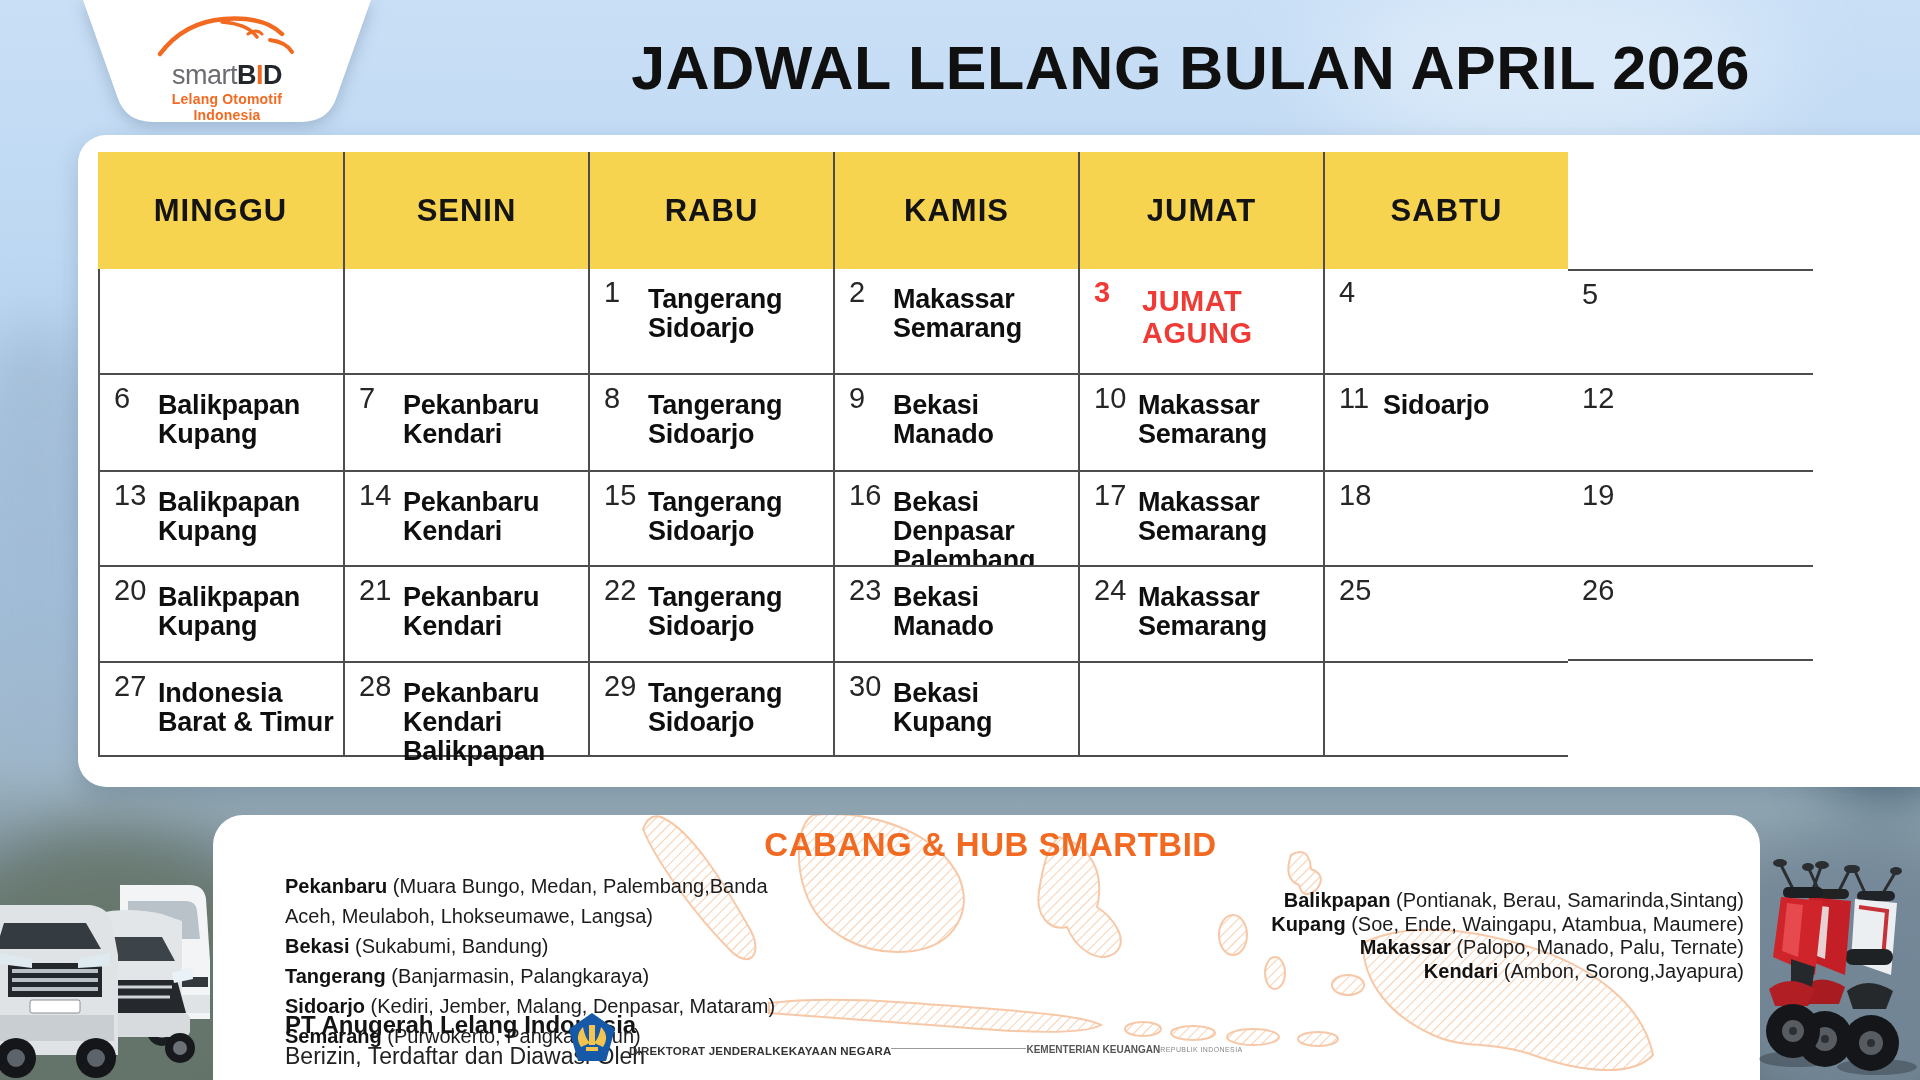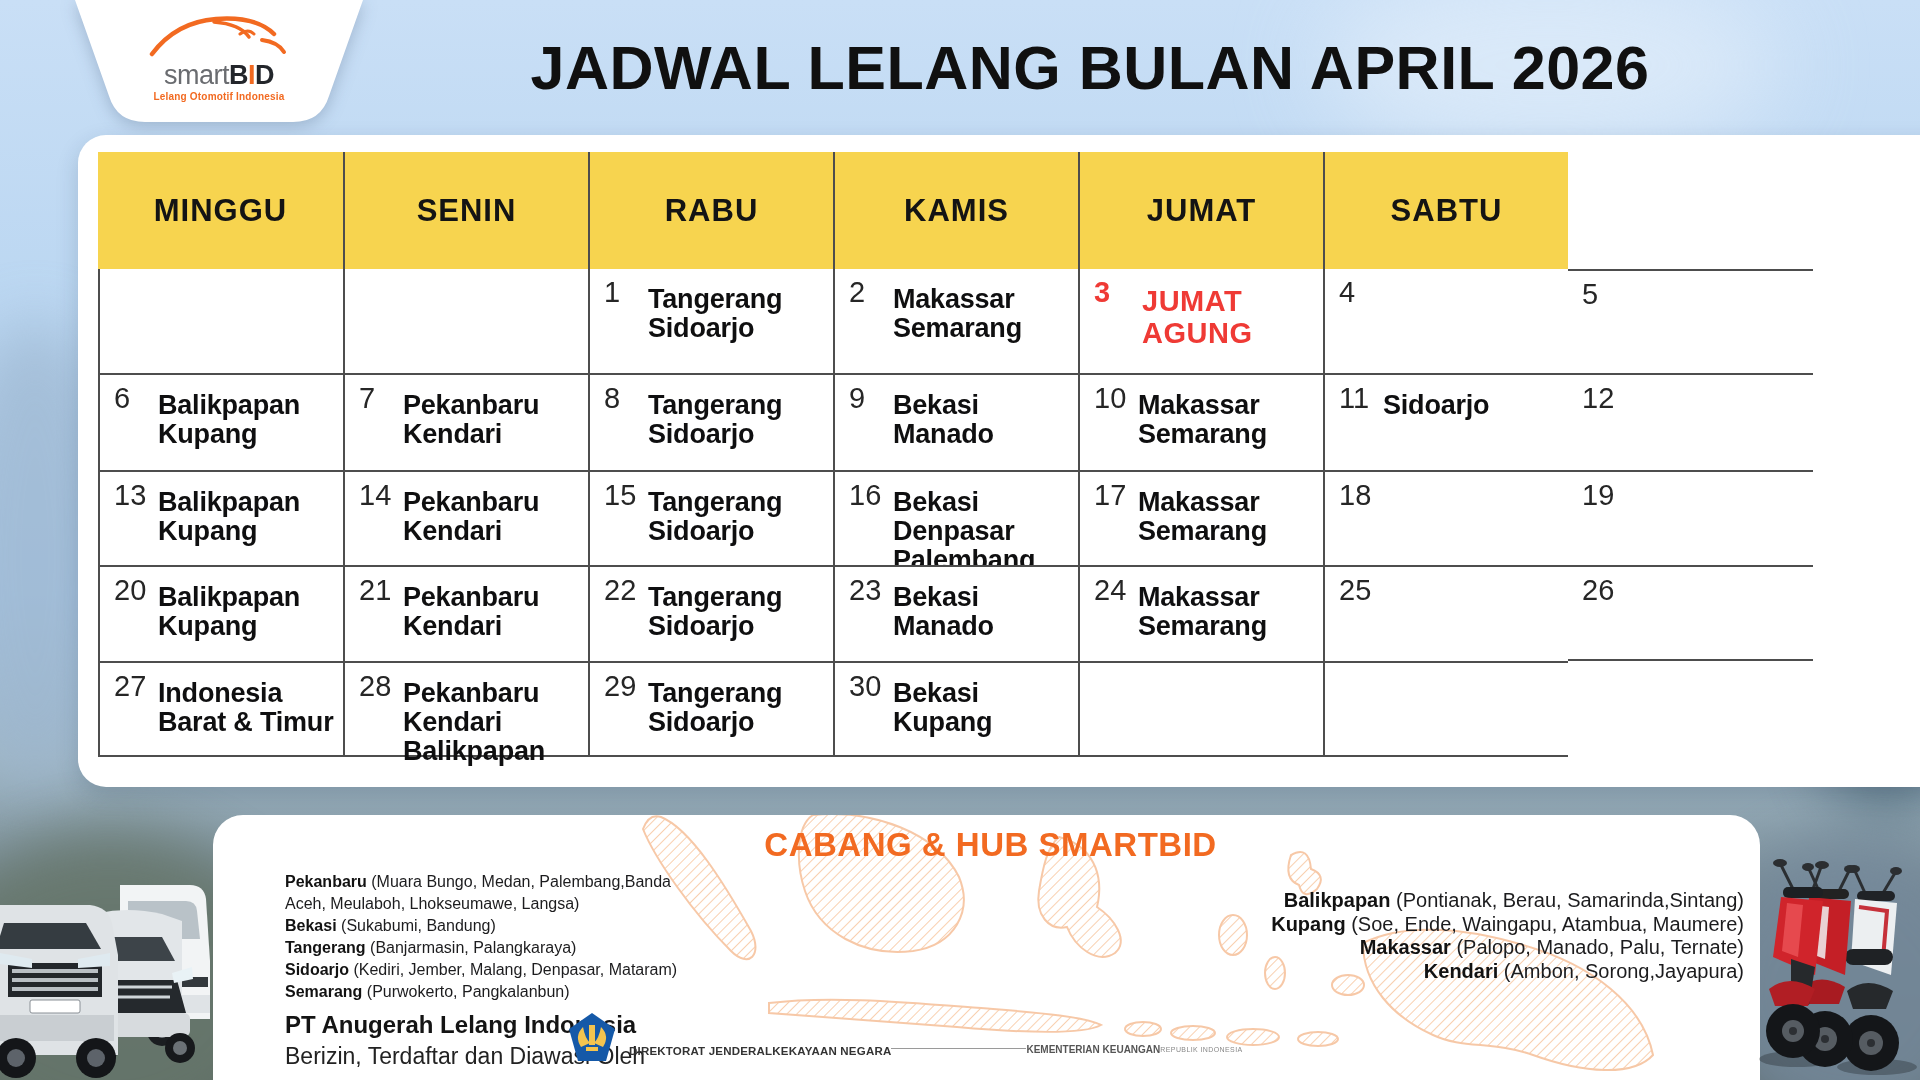--- a/index.html
+++ b/index.html
@@ -18,31 +18,31 @@
       background:linear-gradient(180deg,#c9dff6 0%,#bad6f1 30%,#abcbe9 55%,#9fb6c4 70%,#8195a0 80%,#687877 90%,#566360 100%);}
   .blob{position:absolute;border-radius:50%;filter:blur(30px);}
   .cloud{left:1320px;top:-30px;width:460px;height:190px;background:#eaf3fc;opacity:.55;filter:blur(45px);}
   .bld-l{left:-50px;top:320px;width:170px;height:470px;background:#9db6cf;opacity:.7;}
   .bld-r{left:1800px;top:270px;width:170px;height:500px;background:#a3bed4;opacity:.7;}
   .bld-r2{left:1810px;top:560px;width:150px;height:260px;background:#56707f;opacity:.8;}
   .gnd-l{left:-80px;top:830px;width:380px;height:320px;background:#66766b;opacity:.9;}
   .gnd-r{left:1700px;top:840px;width:300px;height:300px;background:#74889a;opacity:.9;}
 
   
-  .logo-card{position:absolute;left:71px;top:0;width:296px;height:126px;}
+  .logo-card{position:absolute;left:79px;top:0;width:296px;height:126px;}
   .logo-card svg.shape{position:absolute;inset:0;filter:drop-shadow(0 4px 8px rgba(40,60,90,.25));}
   .logo-inner{position:absolute;left:50%;transform:translateX(-50%);top:12px;width:180px;text-align:center;}
   .brand{font-size:27px;line-height:27px;margin-top:-4px;letter-spacing:-0.5px;}
   .brand .smart{color:#6a6c70;font-weight:500;}
   .brand .bid{color:#23262b;font-weight:800;}
   .brand .bid .i{color:var(--orange);}
-  .tagline{font-size:10px;font-weight:700;color:var(--orange);margin-top:2px;letter-spacing:.2px;}
-
-  
-  .main-title{position:absolute;left:430px;top:33px;width:1320px;text-align:center;
+  .tagline{font-size:14px;font-weight:700;color:var(--orange);margin-top:2px;letter-spacing:.2px;}
+
+  
+  .main-title{position:absolute;left:430px;top:33px;width:1320px;text-align:right;
       font-size:61px;font-weight:800;letter-spacing:.5px;color:#101010;}
 
   
   .cal-card{position:absolute;left:78px;top:135px;width:1889px;height:652px;background:#ffffff;
       border-radius:28px;box-shadow:0 8px 22px rgba(30,50,80,.18);overflow:hidden;}
   .cal-grid{position:absolute;left:20px;top:17px;width:1715px;height:605px;display:grid;
       grid-template-columns:repeat(7,245px);
       grid-template-rows:117px 104px 97px 95px 96px 96px;}
   .hcell{background:var(--yellow);display:flex;align-items:center;justify-content:center;
       font-size:31px;font-weight:800;letter-spacing:1px;color:#141414;}
@@ -55,21 +55,21 @@
   .cell.special .date{color:var(--red);font-weight:800;}
   .cell.special .cities{color:var(--red);font-size:29px;line-height:32px;letter-spacing:.5px;margin-left:62px;}
 
   
   .panel{position:absolute;left:213px;top:815px;width:1547px;height:265px;background:#ffffff;
       border-radius:30px 30px 0 0;overflow:hidden;}
   .map{position:absolute;inset:0;opacity:.55;pointer-events:none;}
   .cabang-title{position:absolute;left:0;top:11px;width:100%;text-align:center;
       font-size:33px;font-weight:800;color:var(--orange);letter-spacing:.5px;padding-left:8px;}
   .list-left{position:absolute;left:72px;top:56px;width:505px;}
-  .list-left .bitem{font-size:16px;line-height:22px;color:#1c1c1e;white-space:pre-line;}
+  .list-left .bitem{font-size:20px;line-height:30px;color:#1c1c1e;white-space:pre-line;}
   .list-right{position:absolute;right:16px;top:74px;text-align:right;}
   .list-right .bitem{font-size:20px;line-height:23.5px;color:#1c1c1e;white-space:nowrap;}
   .bitem b{font-weight:700;color:#121212;}
   .company{position:absolute;left:72px;top:196px;font-size:24px;font-weight:700;color:#141414;}
   .note{position:absolute;left:72px;top:228px;font-size:23px;font-weight:400;color:#222;}
   .djkn{position:absolute;left:352px;top:196px;display:flex;align-items:center;gap:10px;}
   .djkn-text{display:flex;flex-direction:row;margin-top:26px;}
   .djkn-l1{font-size:11.5px;font-weight:700;color:#333;letter-spacing:.2px;line-height:13px;}
   .djkn-rule{width:135px;height:1px;background:#9a9a9a;margin:3px 0;}
   .djkn-l3{font-size:10px;font-weight:700;color:#555;line-height:10px;}

